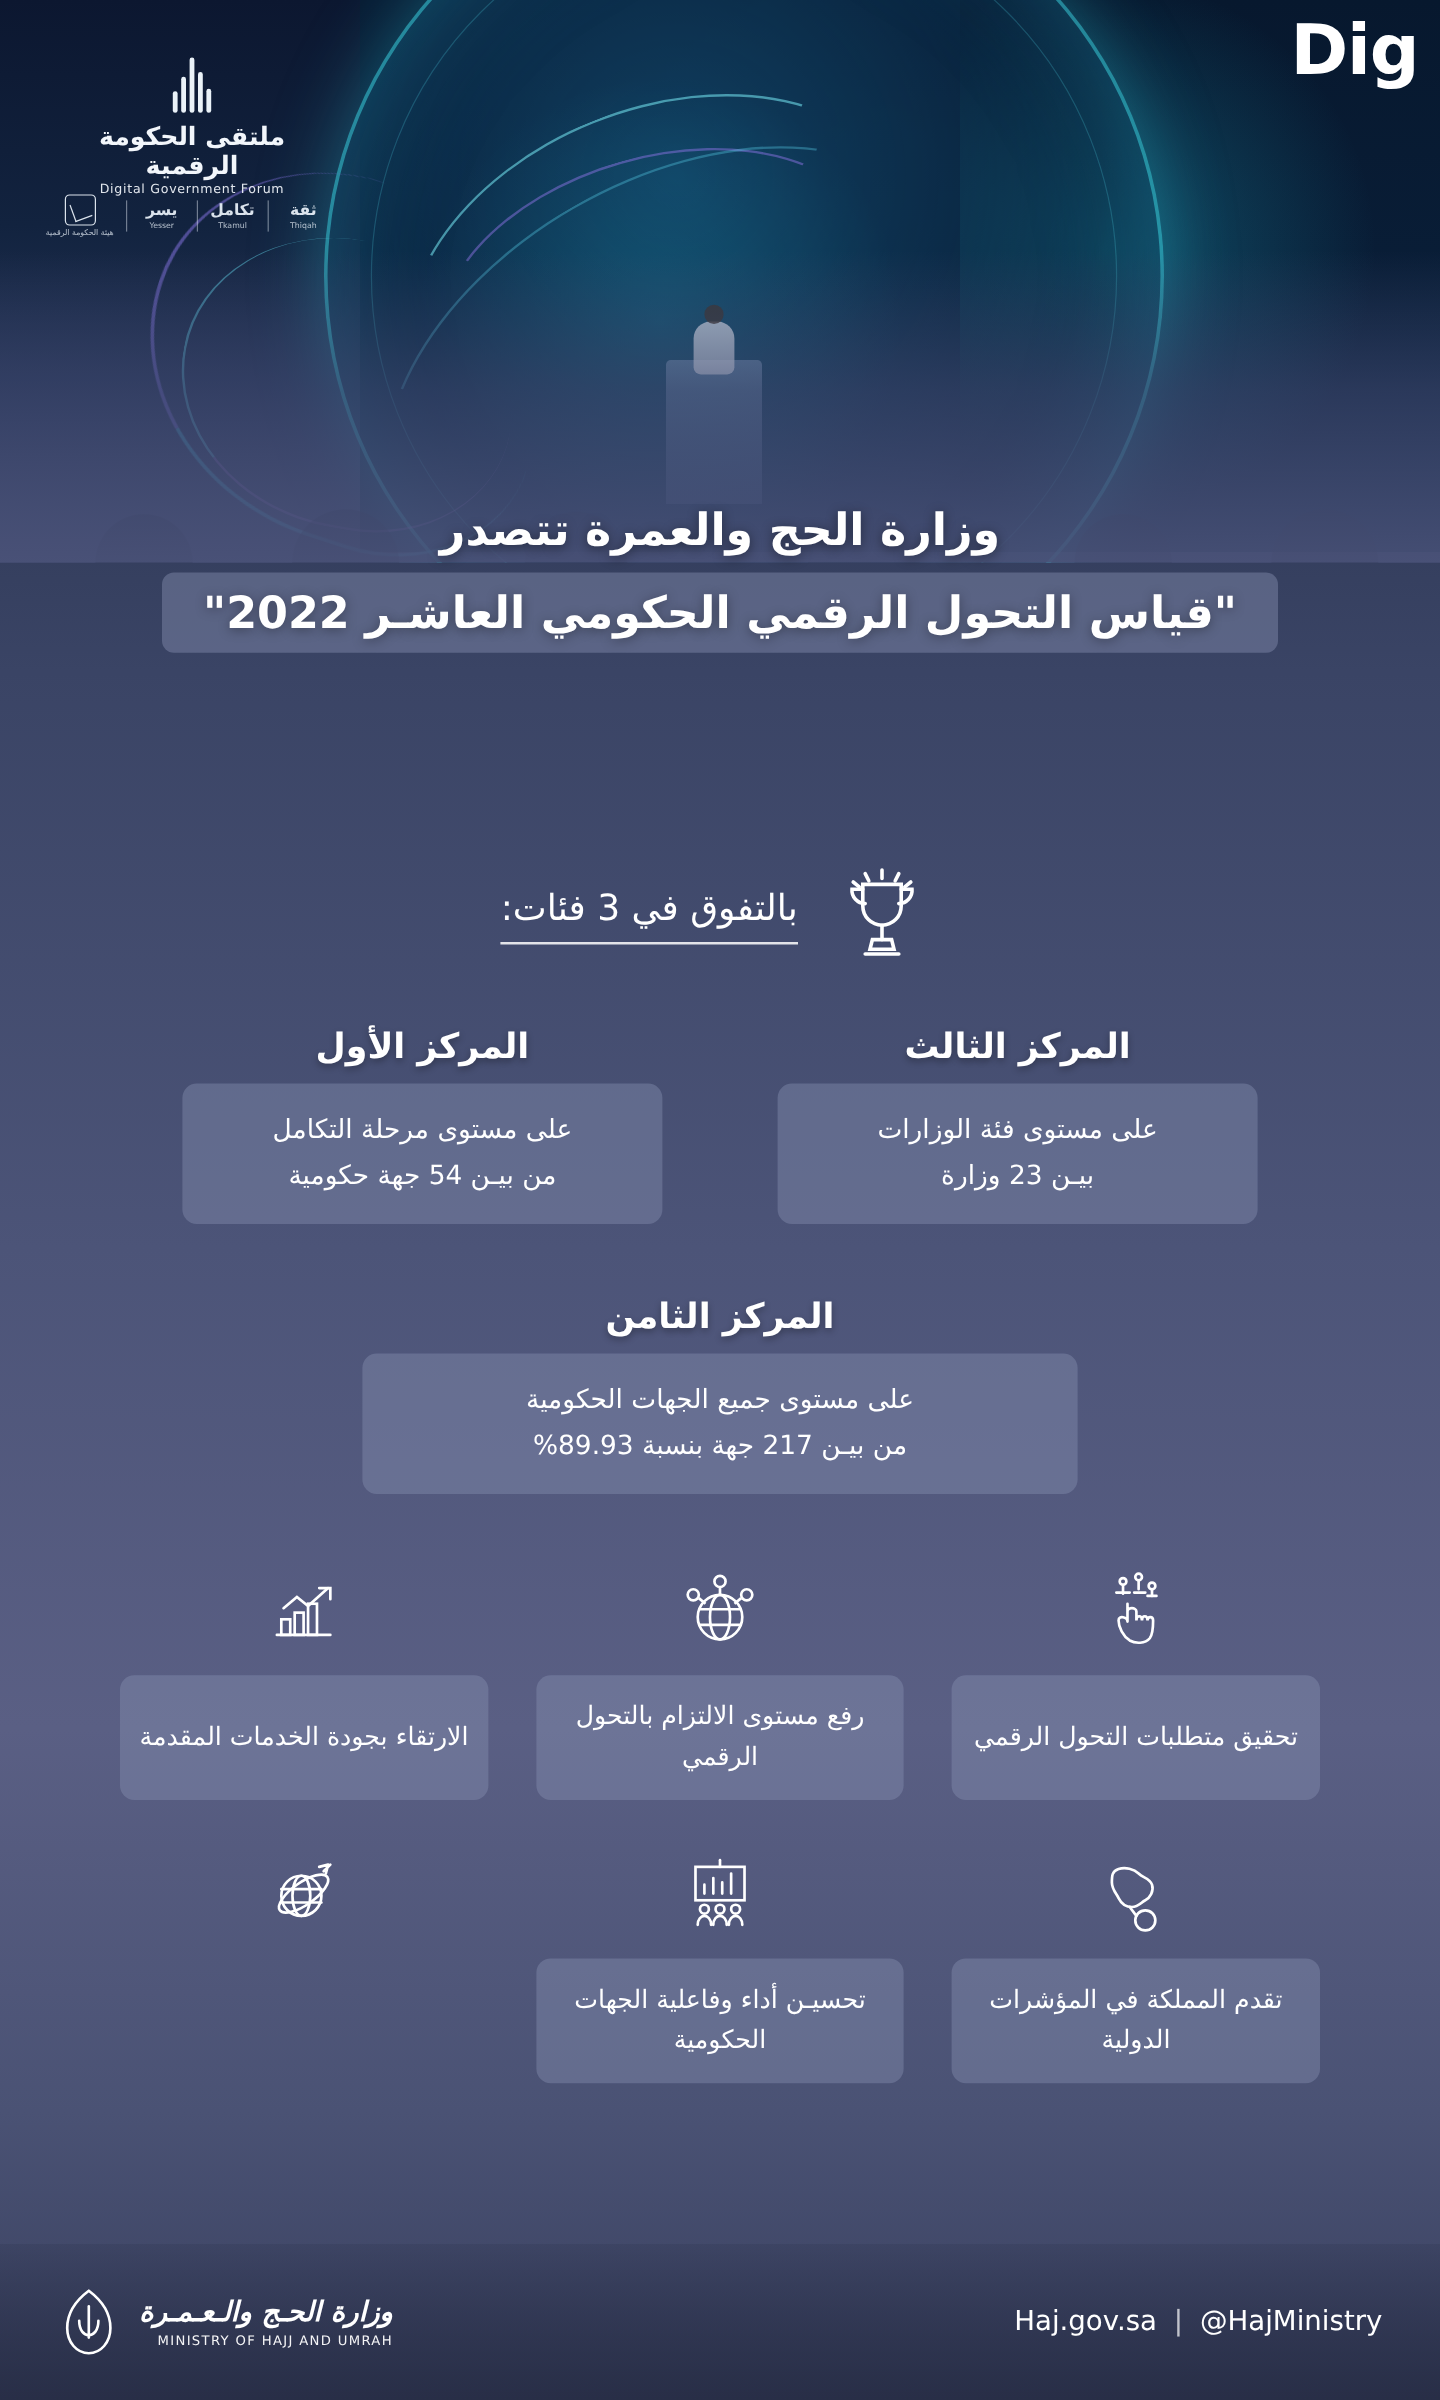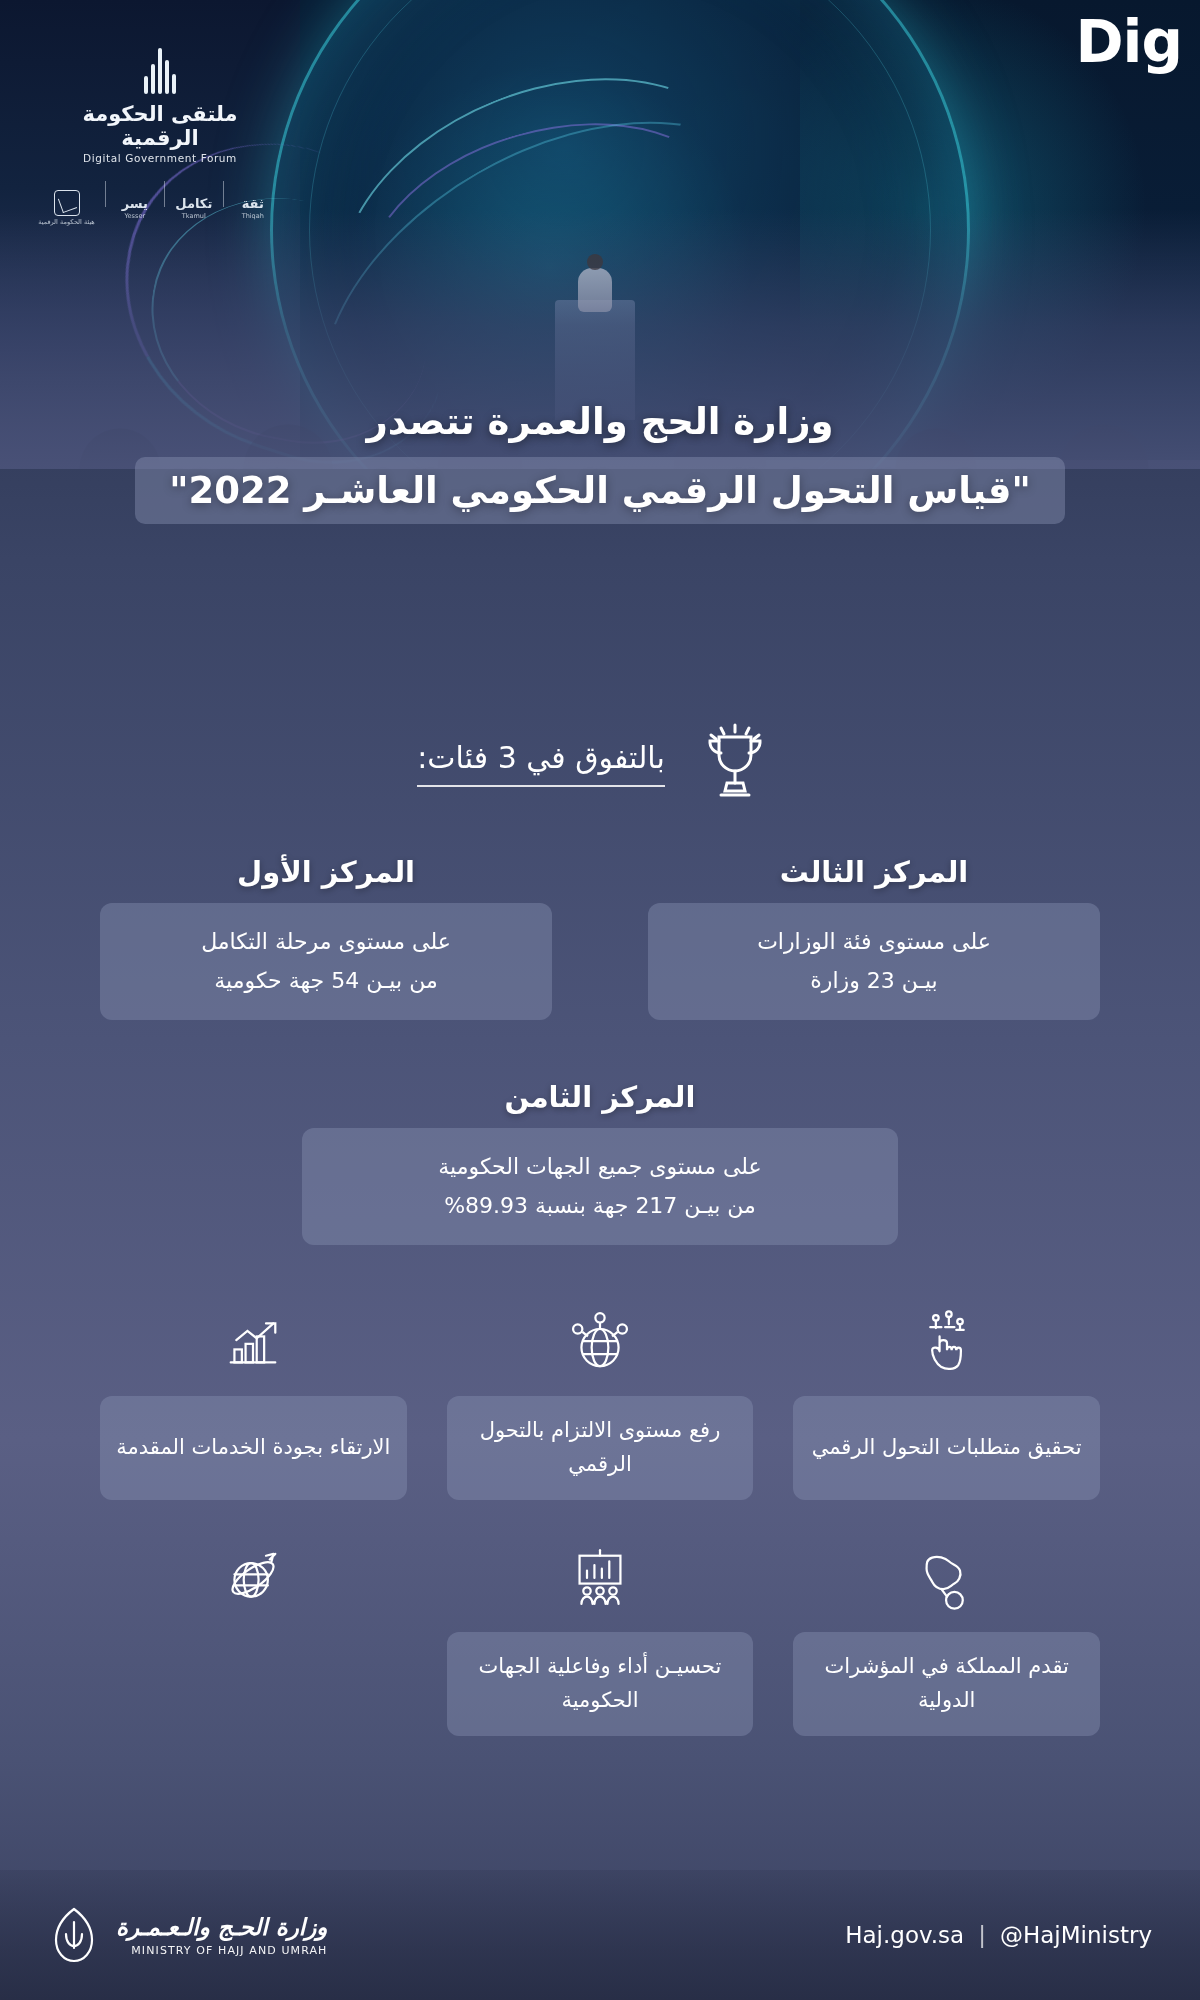--- a/index.html
+++ b/index.html
@@ -164,41 +164,40 @@
     display: flex; align-items: center; justify-content: center; gap: 10px;
     direction: rtl;
   }
   .partner {
     color: #e6eef6;
     text-align: center;
     font-size: 9px;
     line-height: 1.25;
     opacity: .95;
     min-width: 38px;
-    margin-top: 28px;
   }
   .partner .big { font-size: 13px; font-weight: bold; display: block; }
   .partner .tiny { font-size: 6.5px; display: block; opacity: .8; }
   .vsep { width: 1px; height: 26px; background: rgba(230,238,246,.45); }
   .dga-mark { width: 26px; height: 26px; margin: 0 auto 2px; border: 1.5px solid #e6eef6; border-radius: 4px; position: relative; }
   .dga-mark::after { content:""; position:absolute; left:5px; top:5px; width:14px; height:14px; border-left:1.5px solid #e6eef6; border-bottom:1.5px solid #e6eef6; transform: rotate(-20deg); }
 
   .dig-word {
     position: absolute;
     right: 18px; top: 8px;
     font-size: 58px;
     font-weight: bold;
     color: #ffffff;
     letter-spacing: -1px;
   }
 
   
   .title-wrap {
     position: absolute;
-    top: 400px; left: 0; width: 1200px;
+    top: 420px; left: 0; width: 1200px;
     text-align: center;
     z-index: 5;
   }
   .title-line1 {
     font-size: 37px;
     font-weight: bold;
     color: #ffffff;
     text-shadow: 0 2px 10px rgba(0,0,0,.45);
     margin-bottom: 14px;
   }
@@ -227,21 +226,21 @@
   .trophy-icon { width: 96px; height: 96px; position: relative; }
 
   
   .ranks {
     position: absolute;
     top: 855px; left: 0; width: 1200px;
   }
   .rank-row {
     display: flex; justify-content: center; gap: 96px;
   }
-  .rank-col { width: 452px; text-align: center; }
+  .rank-col { width: 400px; text-align: center; }
   .rank-title {
     font-size: 29px; font-weight: bold; color: #ffffff; margin-bottom: 14px;
     text-shadow: 0 2px 6px rgba(0,0,0,.3);
   }
   .rank-box {
     background: rgba(138,148,180,0.40);
     border-radius: 12px;
     padding: 20px 22px;
     color: #ffffff;
     font-size: 22px;

